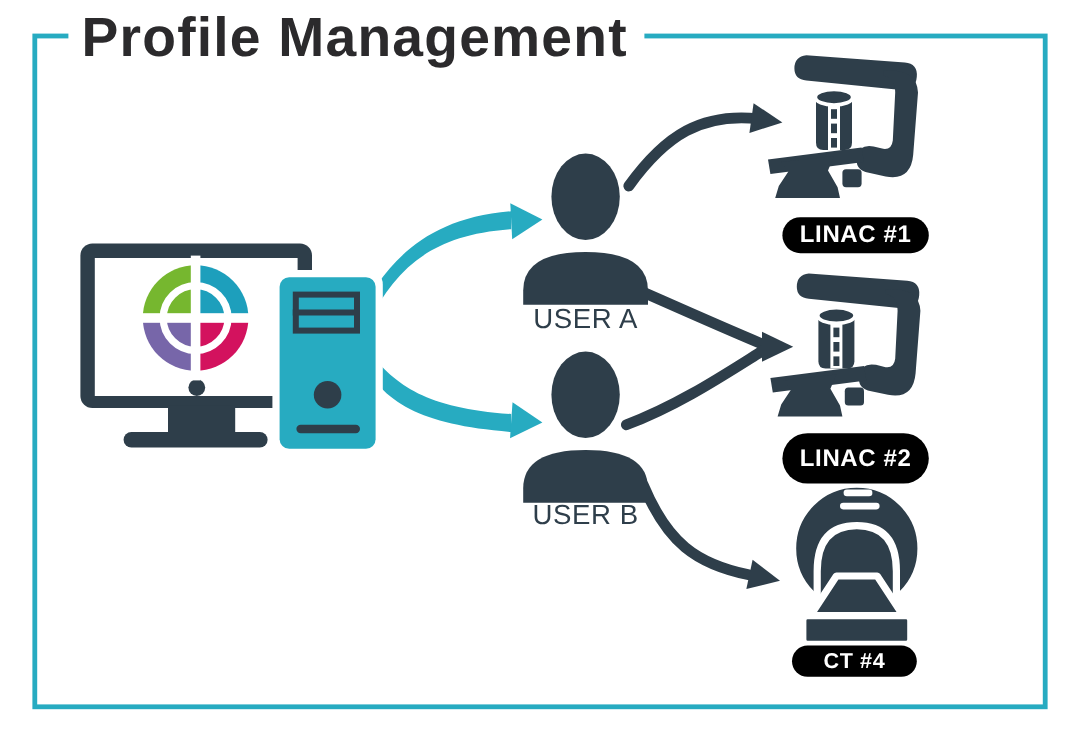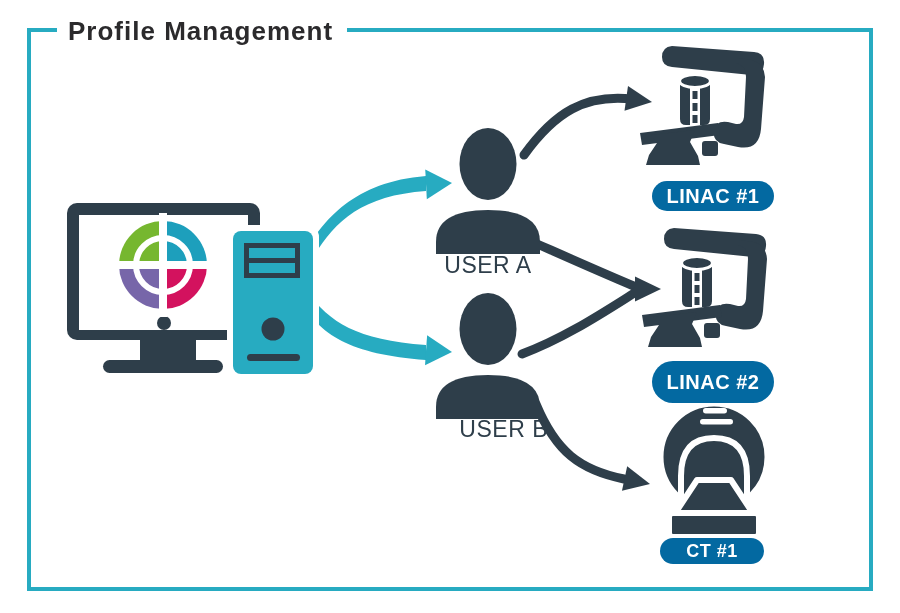--- a/index.html
+++ b/index.html
@@ -2,25 +2,25 @@
 <html><head>
 <meta charset="utf-8">
 <style>
   html,body{margin:0;padding:0;background:#fff;}
   .canvas{position:relative;width:900px;height:613px;background:#ffffff;overflow:hidden;
           font-family:"Liberation Sans",sans-serif;}
   .frame{position:absolute;left:27px;top:28px;width:846px;height:563px;box-sizing:border-box;
          border:4px solid #27abc1;z-index:0;}
   .scene{position:absolute;left:0;top:0;z-index:1;}
   .title{position:absolute;left:57px;top:9px;z-index:2;background:#ffffff;
-         padding:2px 14px 4px 11px;font-size:26px;line-height:40px;font-weight:bold;
+         padding:2px 14px 4px 11px;font-size:46px;line-height:40px;font-weight:bold;
          letter-spacing:1px;color:#2b2a2c;white-space:nowrap;}
   .user-label{position:absolute;width:120px;text-align:center;z-index:2;
               color:#2e3e4a;font-weight:normal;font-size:23px;letter-spacing:0.5px;}
-  .pill{position:absolute;z-index:2;background:#0369a1;color:#ffffff;border-radius:999px;
+  .pill{position:absolute;z-index:2;background:#000000;color:#ffffff;border-radius:999px;
         display:flex;align-items:center;justify-content:center;font-weight:bold;
         font-size:20px;letter-spacing:0.5px;}
   .pill.small{font-size:18px;}
 </style>
 </head>
 <body>
 
 <div class="canvas">
 
   <div class="frame"></div>
@@ -117,19 +117,19 @@
 
     <use href="#user-shape" x="428" y="128"></use>
     <use href="#user-shape" x="428" y="293"></use>
 
     <use href="#linac-shape" x="638" y="45"></use>
     <use href="#linac-shape" x="640" y="227"></use>
     <use href="#ct-shape" x="643" y="396"></use>
   </svg>
 
   <div class="user-label" style="left:428px;top:252px;">USER A</div>
-  <div class="user-label" style="left:428px;top:416px;text-align:right;">USER B</div>
+  <div class="user-label" style="left:428px;top:416px;">USER B</div>
 
   <div class="pill" style="left:652px;top:181px;width:122px;height:30px;">LINAC #1</div>
   <div class="pill" style="left:652px;top:361px;width:122px;height:42px;">LINAC #2</div>
-  <div class="pill small" style="left:660px;top:538px;width:104px;height:26px;">CT #1</div>
+  <div class="pill small" style="left:660px;top:538px;width:104px;height:26px;">CT #4</div>
 
 </div>
 
 </body></html>

